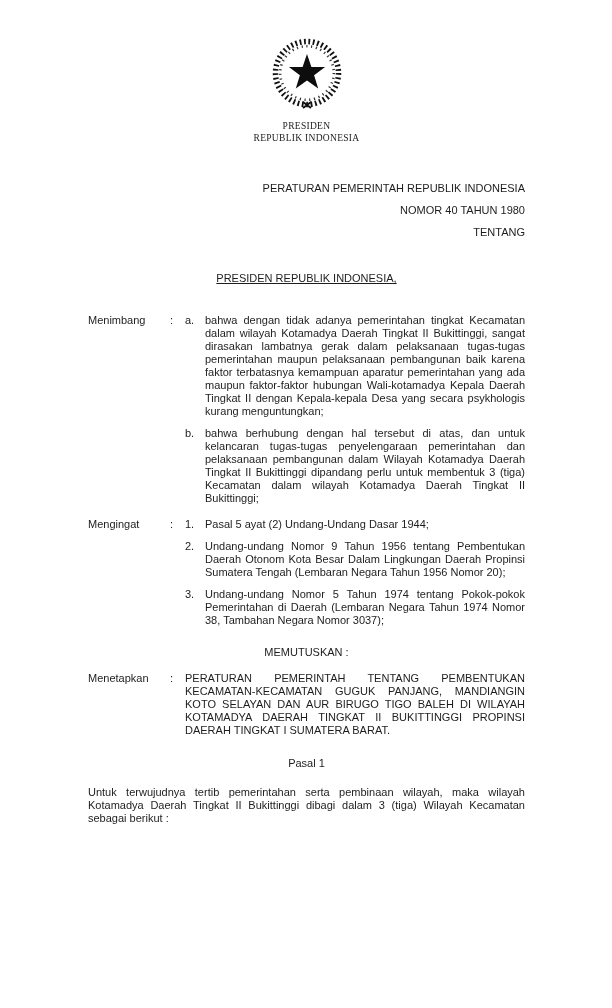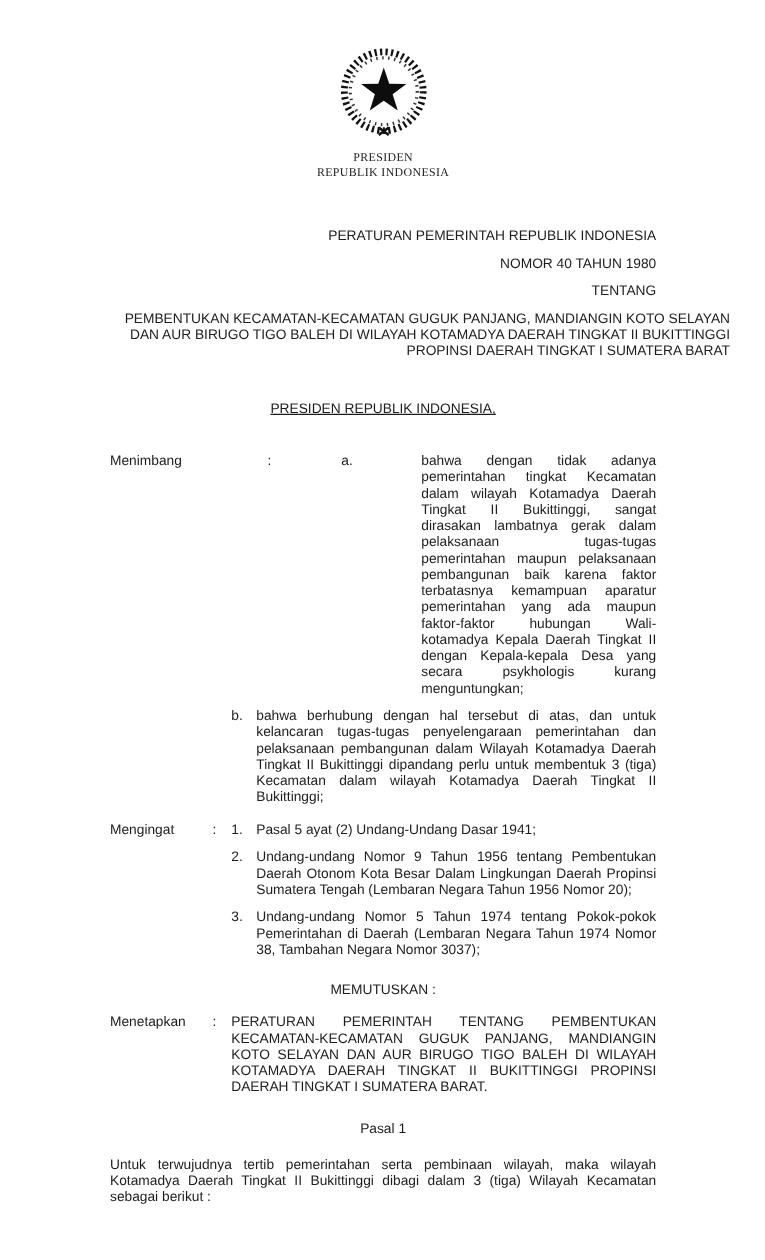--- a/index.html
+++ b/index.html
@@ -14,21 +14,21 @@
   .seal-caption {
     font-family: "Liberation Serif", serif; font-size: 9.5px;
     line-height: 11.5px; margin-top: 6px; letter-spacing: 0.3px; color: #222;
   }
   .title-block { text-align: right; margin-top: 38px; }
   .title-line { margin-bottom: 9px; }
   .title-subject { width: 496px; margin: 0 auto; }
   .opening-line { text-align: center; margin-top: 33px; text-decoration: underline; }
   .clauses { margin-top: 29px; }
   .crow { display: grid; grid-template-columns: 82px 15px 20px 1fr; margin-top: 9px; }
-  .crow.first { margin-top: 0; gap: 44px; }
+  .crow.first { margin-top: 0; }
   .crow.section-gap { margin-top: 13px; }
   .c-text { text-align: justify; }
   .c-text.wide { grid-column: 3 / 5; }
   .memutuskan-line { text-align: center; margin-top: 19px; }
   .menetapkan-block { margin-top: 13px; }
   .pasal-heading { text-align: center; margin-top: 20px; }
   .body-paragraph { text-align: justify; margin-top: 16px; }
 </style>
 </head>
 <body>
@@ -45,21 +45,20 @@
     <div class="seal-caption">
       <div>PRESIDEN</div>
       <div>REPUBLIK INDONESIA</div>
     </div>
   </div>
 
   <div class="title-block">
     <div class="title-line">PERATURAN PEMERINTAH REPUBLIK INDONESIA</div>
     <div class="title-line">NOMOR 40 TAHUN 1980</div>
     <div class="title-line">TENTANG</div>
-    <div class="title-subject">PEMBENTUKAN KECAMATAN-KECAMATAN GUGUK PANJANG, MANDIANGIN KOTO SELAYAN DAN AUR BIRUGO TIGO BALEH DI WILAYAH KOTAMADYA DAERAH TINGKAT II BUKITTINGGI PROPINSI DAERAH TINGKAT I SUMATERA BARAT</div>
   </div>
 
   <div class="opening-line">PRESIDEN REPUBLIK INDONESIA,</div>
 
   <div class="clauses">
 
     <div class="crow first">
       <div>Menimbang</div>
       <div>:</div>
       <div>a.</div>
@@ -70,21 +69,21 @@
       <div></div>
       <div></div>
       <div>b.</div>
       <div class="c-text">bahwa berhubung dengan hal tersebut di atas, dan untuk kelancaran tugas-tugas penyelengaraan pemerintahan dan pelaksanaan pembangunan dalam Wilayah Kotamadya Daerah Tingkat II Bukittinggi dipandang perlu untuk membentuk 3 (tiga) Kecamatan dalam wilayah Kotamadya Daerah Tingkat II Bukittinggi;</div>
     </div>
 
     <div class="crow section-gap">
       <div>Mengingat</div>
       <div>:</div>
       <div>1.</div>
-      <div class="c-text">Pasal 5 ayat (2) Undang-Undang Dasar 1941;</div>
+      <div class="c-text">Pasal 5 ayat (2) Undang-Undang Dasar 1944;</div>
     </div>
 
     <div class="crow">
       <div></div>
       <div></div>
       <div>2.</div>
       <div class="c-text">Undang-undang Nomor 9 Tahun 1956 tentang Pembentukan Daerah Otonom Kota Besar Dalam Lingkungan Daerah Propinsi Sumatera Tengah (Lembaran Negara Tahun 1956 Nomor 20);</div>
     </div>
 
     <div class="crow">

